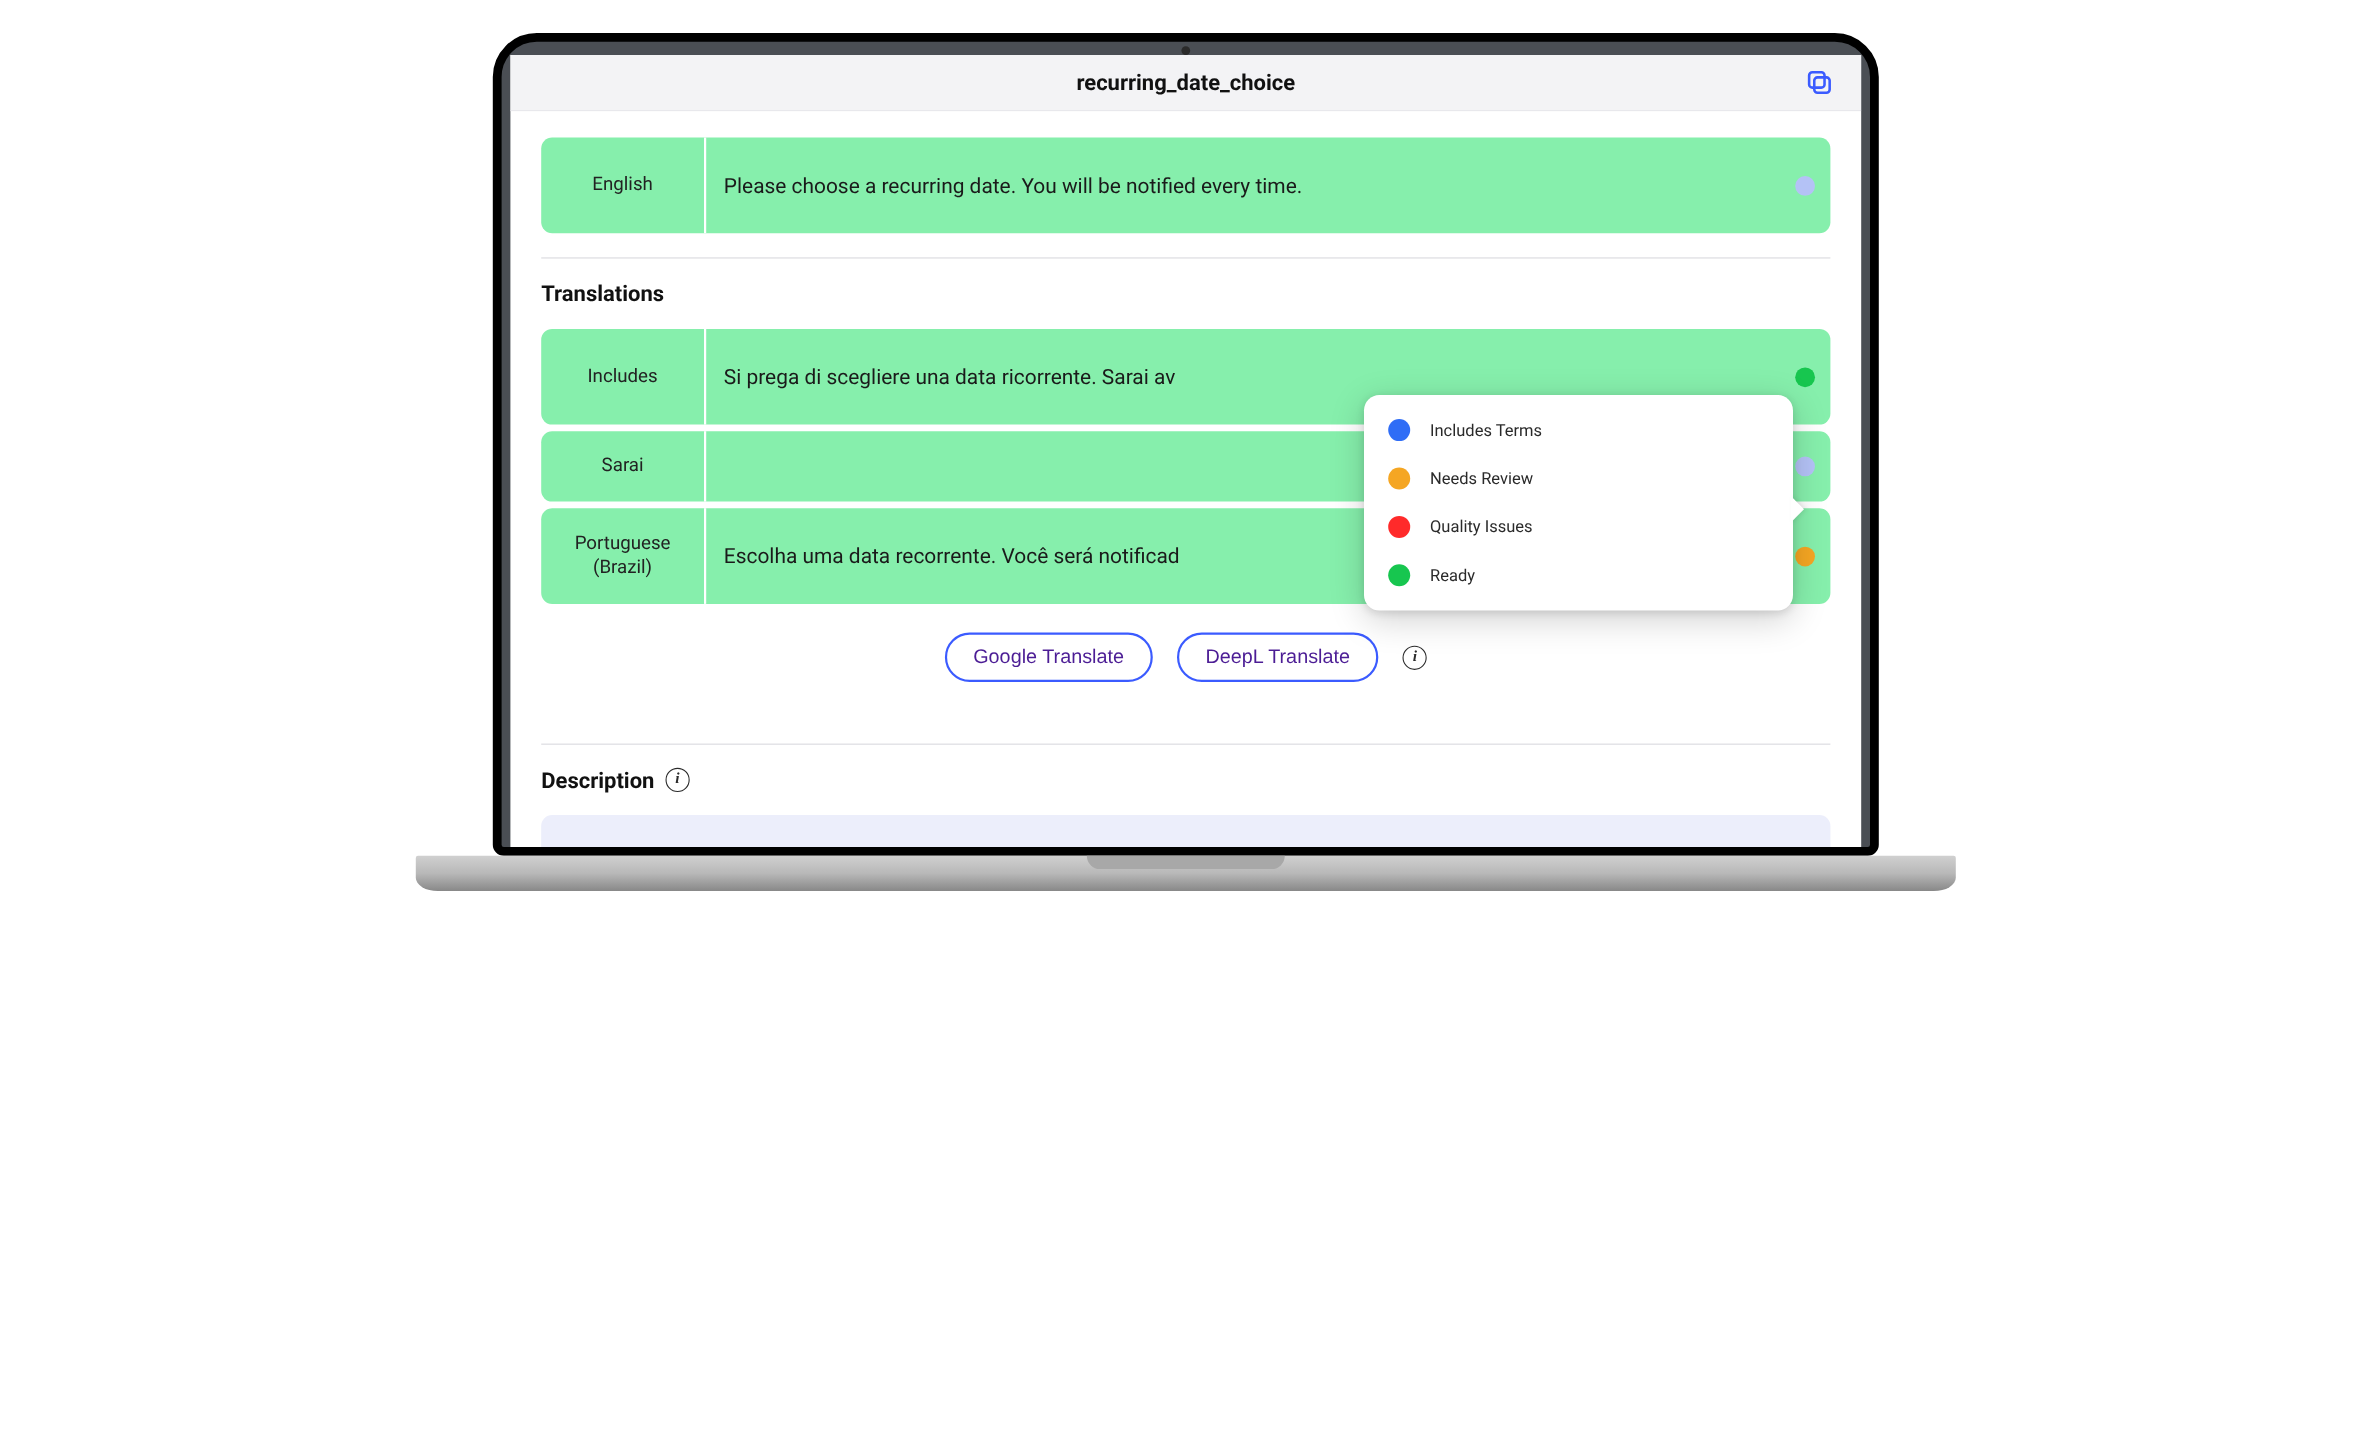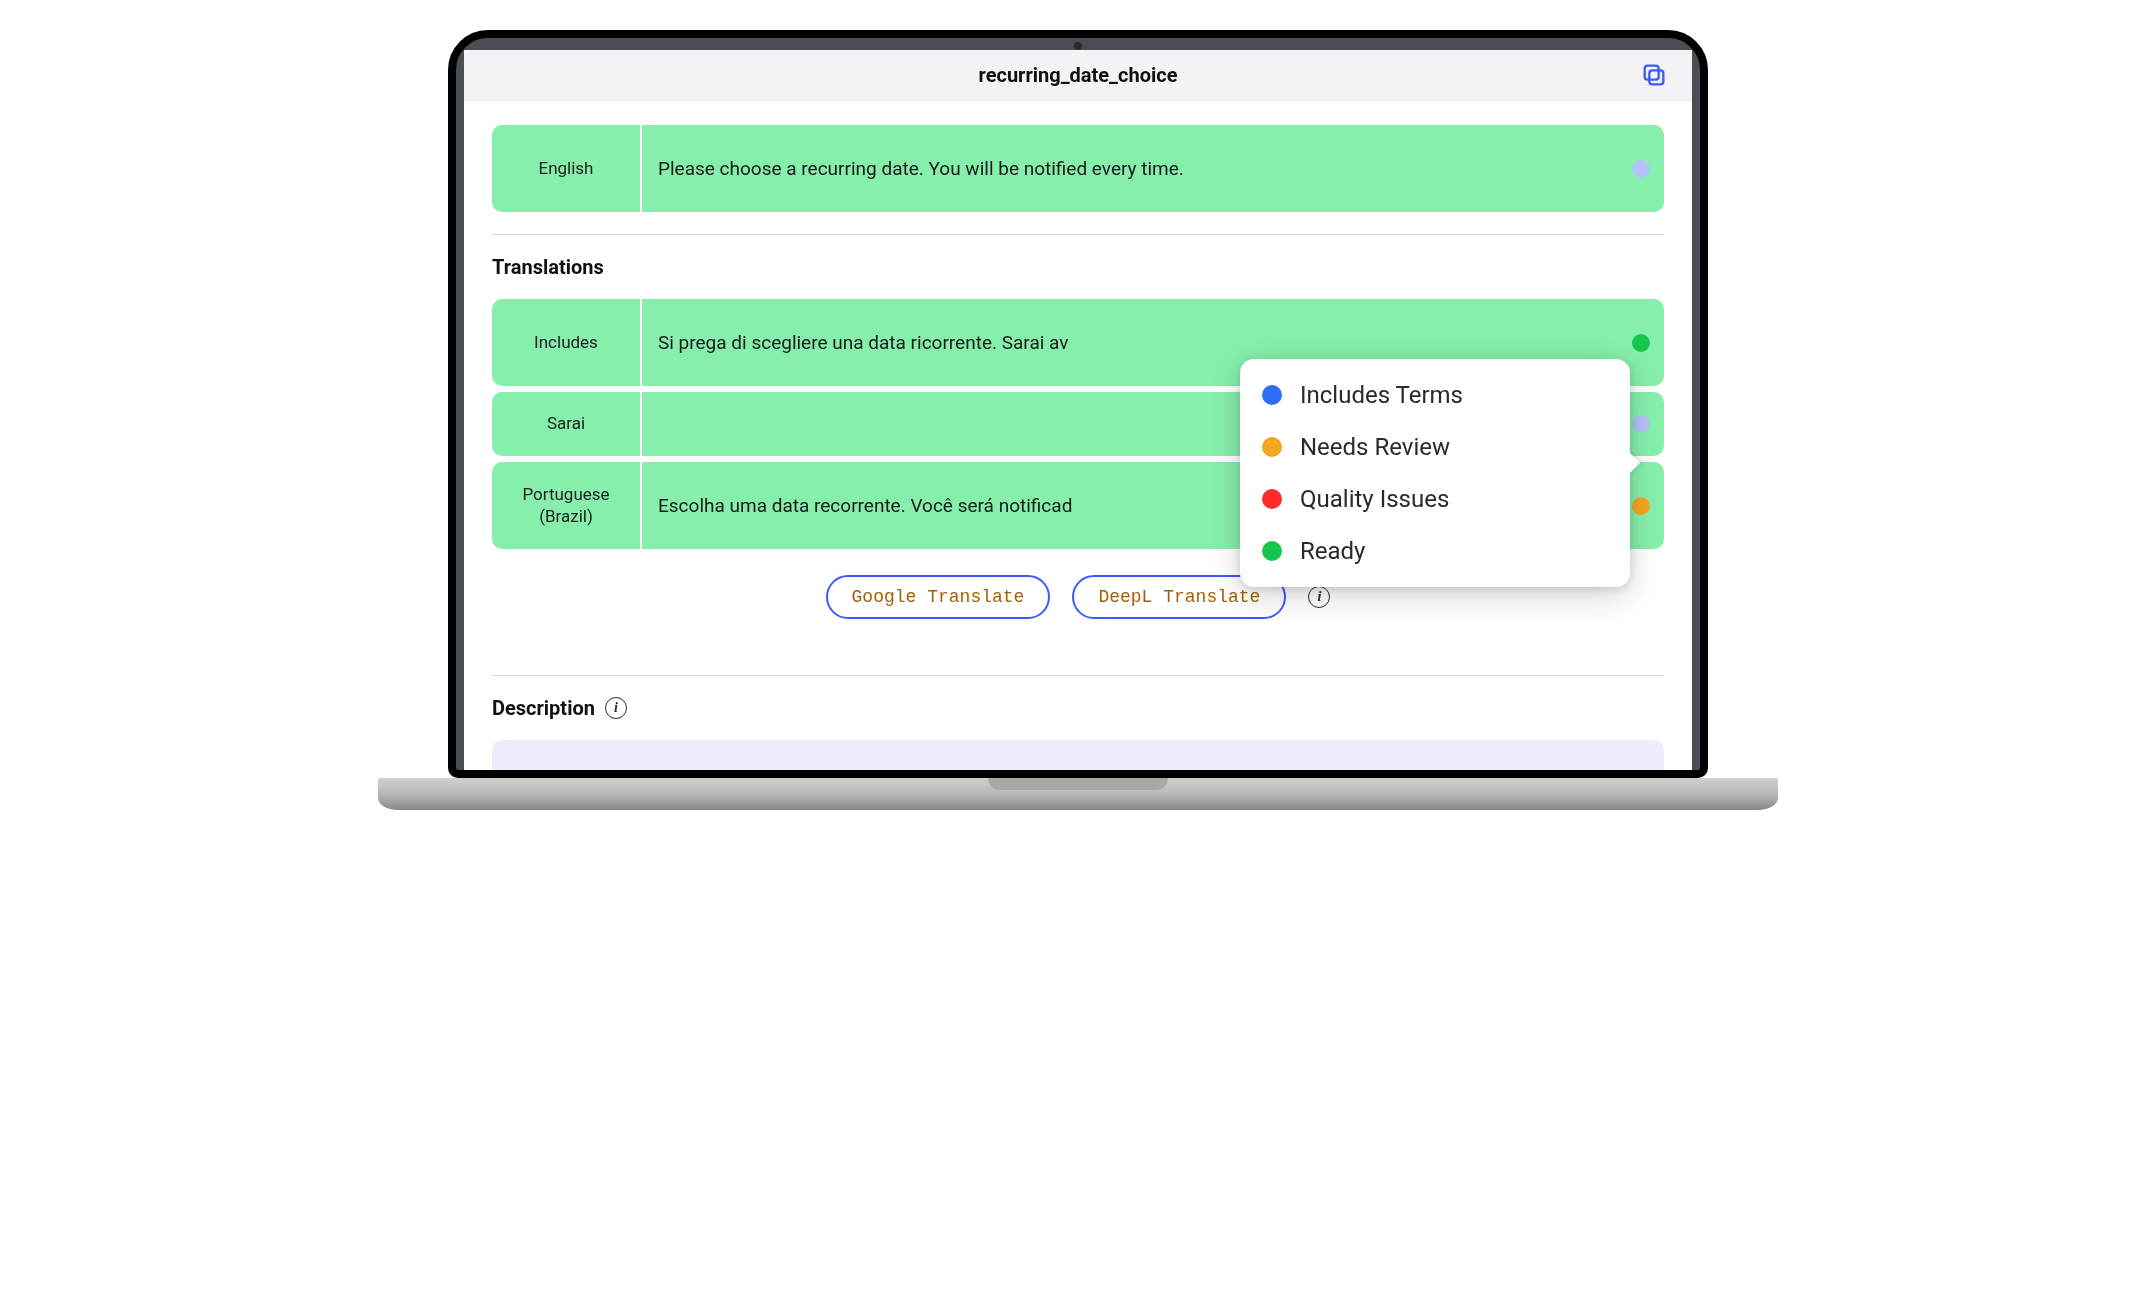--- a/index.html
+++ b/index.html
@@ -173,28 +173,27 @@
   
   .translate-actions {
     display: flex;
     justify-content: center;
     align-items: center;
     gap: 22px;
     margin-top: 26px;
   }
   .pill-button {
     border: 2px solid #3b5bff;
-    color: #a16207;
+    color: #4c1d95;
     background: #ffffff;
     border-radius: 999px;
     padding: 10px 24px;
     font-size: 18px;
     font-weight: 500;
     cursor: pointer;
-    font-family: Liberation Mono, monospace;
   }
 
   
   .desc-input {
     background: #eceefb;
     border-radius: 10px;
     height: 60px;
     width: 100%;
   }
 
@@ -219,21 +218,21 @@
     border-top: 12px solid transparent;
     border-bottom: 12px solid transparent;
     border-left: 12px solid #ffffff;
     filter: drop-shadow(2px 0 2px rgba(0,0,0,0.08));
   }
   .popover-item {
     display: flex;
     align-items: center;
     gap: 18px;
     padding: 12px 22px;
-    font-size: 24px;
+    font-size: 15px;
     color: #2a2a2a;
     cursor: pointer;
   }
   .popover-item .bullet {
     width: 20px;
     height: 20px;
     border-radius: 50%;
     flex: 0 0 20px;
   }
 </style>

